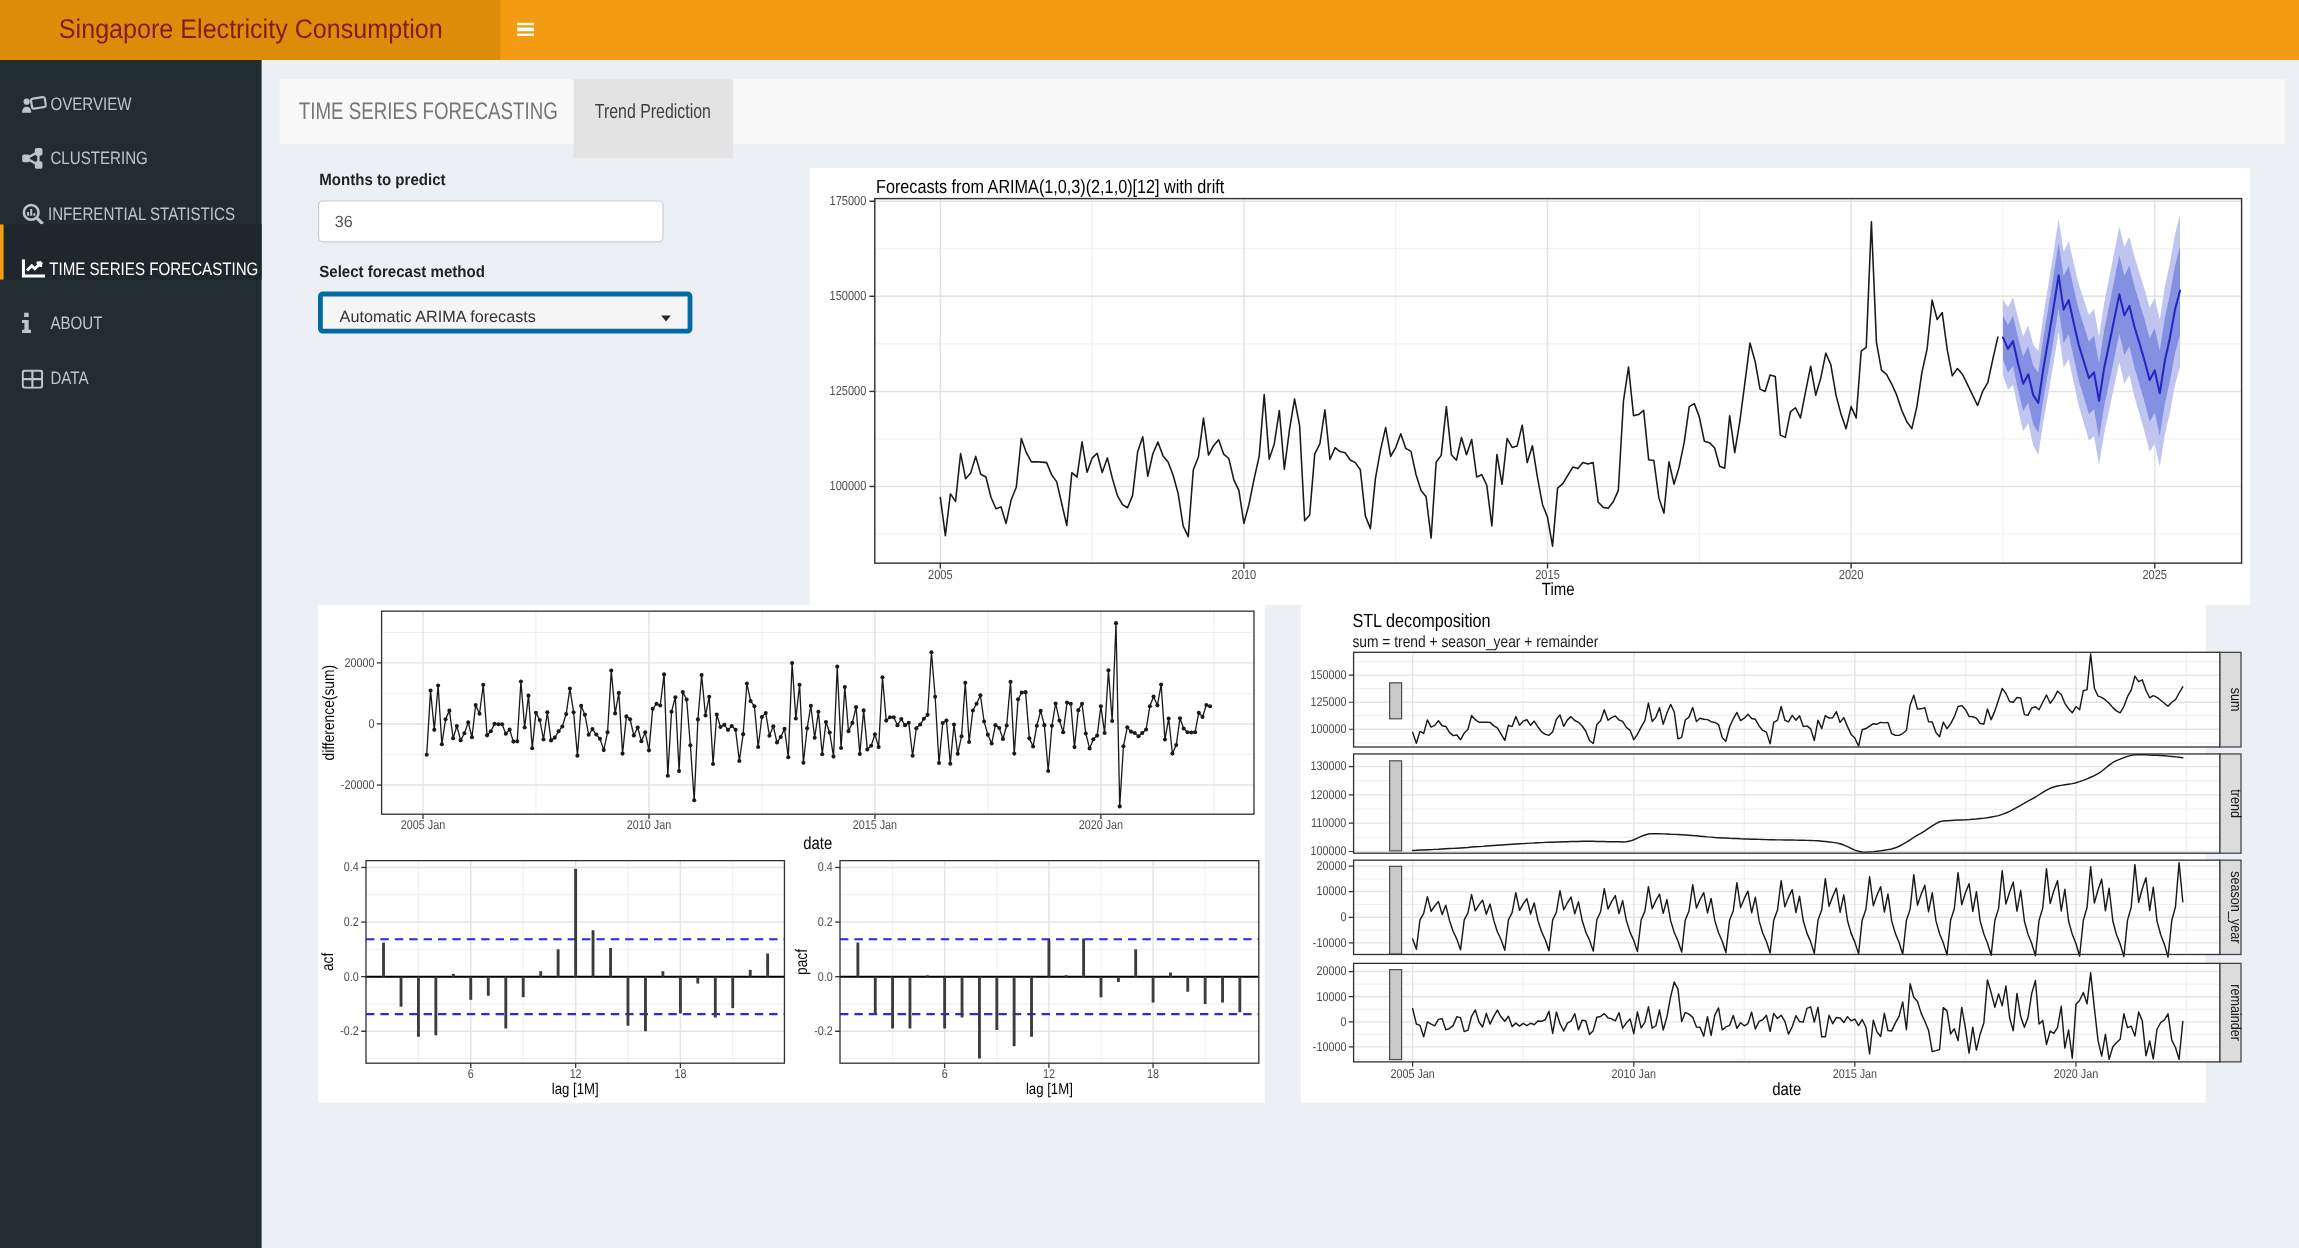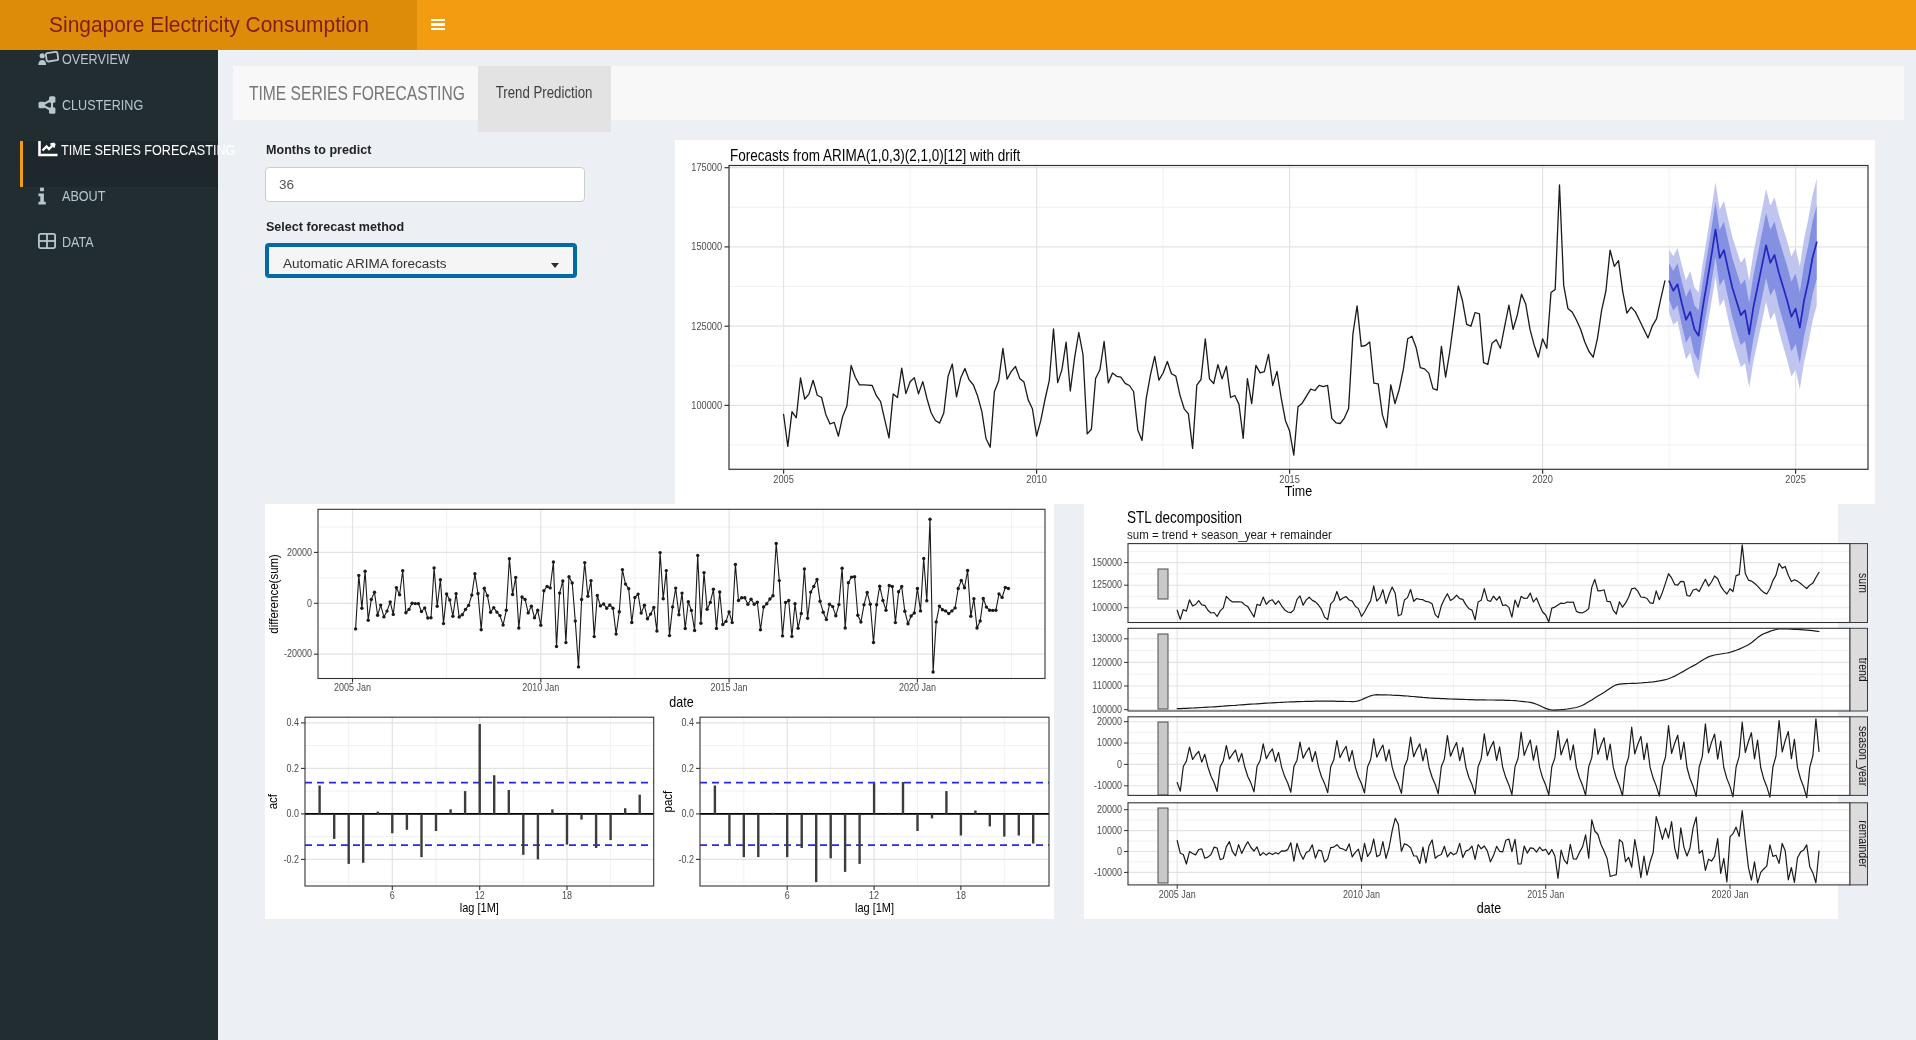--- a/index.html
+++ b/index.html
@@ -2,30 +2,30 @@
 <html><head><meta charset="utf-8"><title>Singapore Electricity Consumption</title>
 <style>
 * { margin:0; padding:0; box-sizing:border-box; }
 html,body { width:1916px; height:1040px; font-family:"Liberation Sans",sans-serif; background:#ecf0f5; overflow:hidden; }
 .header { position:absolute; left:0; top:0; width:1916px; height:50px; background:#f39c12; z-index:5; }
 .logo { position:absolute; left:0; top:0; width:417px; height:50px; background:#dd8c0a; color:#7f1d1d; font-size:22.5px; line-height:50px; text-align:center; }
 .logo span { display:inline-block; transform:scaleX(0.93); transform-origin:50% 50%; }
 .burger { position:absolute; left:431px; top:18.5px; }
 .burger div { width:14px; height:2.4px; background:#fff; margin-bottom:2.3px; }
 .sidebar { position:absolute; left:0; top:50px; width:218px; height:990px; background:#222d32; }
-.mi { position:relative; height:45.7px; color:#b8c7ce; font-size:15px; border-left:3px solid transparent; display:flex; align-items:flex-start;margin-left:20px; }
+.mi { position:relative; height:45.7px; color:#b8c7ce; font-size:15px; border-left:3px solid transparent; display:flex; align-items:flex-end; }
 .mi.active { background:#1e282c; color:#fff; border-left-color:#f39c12; }
 .mico { width:21px; margin-left:15px; display:flex; align-items:center; }
 .mtxt { margin-left:3px; white-space:nowrap; display:inline-block; transform:scaleX(0.84); transform-origin:0 50%; }
 .tabstrip { position:absolute; left:233px; top:66px; width:1671px; height:54px; background:#f8f8f8; }
 .tabtitle { position:absolute; left:16px; top:0; height:54px; line-height:54px; font-size:20px; color:#767676; transform:scaleX(0.78); transform-origin:0 50%; }
 .tab { position:absolute; left:245px; top:0; width:133px; height:66px; line-height:54px; background:#e3e3e3; font-size:17px; color:#3f3f3f; text-align:center; }
 .tab span { display:inline-block; transform:scaleX(0.78); transform-origin:50% 50%; }
 .lbl { position:absolute; font-weight:700; font-size:13.5px; color:#222; transform:scaleX(0.93); transform-origin:0 50%; }
-.inp { position:absolute; left:265px; top:167px; width:320px; height:35px; background:#fff; border:1px solid #ccc; border-radius:4px; font-size:13.5px; color:#555; padding-left:13px; line-height:33px; }
+.inp { position:absolute; left:265px; top:167px; width:288px; height:35px; background:#fff; border:1px solid #ccc; border-radius:4px; font-size:13.5px; color:#555; padding-left:13px; line-height:33px; }
 .sel { position:absolute; left:265px; top:243px; width:312px; height:35px; background:#f5f5f5; border:4px solid #0369a1; border-radius:4px; font-size:13.5px; color:#333; padding-left:14px; line-height:33px; }
 .caret { position:absolute; right:14px; top:15.5px; width:0; height:0; border-left:4.5px solid transparent; border-right:4.5px solid transparent; border-top:5.5px solid #2b2b2b; }
 .box { position:absolute; background:#fff; }
 svg text { font-family:"Liberation Sans",sans-serif; }
 </style></head>
 <body>
 <div class="header">
   <div class="logo"><span>Singapore Electricity Consumption</span></div>
   <div class="burger">
       <div></div>
@@ -55,20 +55,34 @@
             <line x1="14" y1="3.5" x2="14" y2="14.5"></line>
           </g>
           <g fill="#b8c7ce">
             <rect x="0.5" y="5.8" width="6.4" height="6.4" rx="1.5"></rect>
             <rect x="11" y="0.3" width="6.4" height="6.4" rx="1.5"></rect>
             <rect x="11" y="11.3" width="6.4" height="6.4" rx="1.5"></rect>
           </g>
         </svg>
       </span>
       <span class="mtxt">CLUSTERING</span>
+    </div>
+    <div class="mi">
+      <span class="mico">
+        <svg width="19" height="18" viewBox="0 0 19 18">
+          <circle cx="8" cy="8" r="6.1" fill="none" stroke="#b8c7ce" stroke-width="2.1"></circle>
+          <line x1="12.6" y1="12.6" x2="17.6" y2="17.6" stroke="#b8c7ce" stroke-width="2.6"></line>
+          <g stroke="#b8c7ce" stroke-width="1.7">
+            <line x1="5.4" y1="10.8" x2="5.4" y2="7.6"></line>
+            <line x1="8" y1="10.8" x2="8" y2="5.2"></line>
+            <line x1="10.6" y1="10.8" x2="10.6" y2="8.8"></line>
+          </g>
+        </svg>
+      </span>
+      <span class="mtxt">INFERENTIAL STATISTICS</span>
     </div>
     <div class="mi active">
       <span class="mico">
         <svg width="20" height="17" viewBox="0 0 20 17">
           <path d="M1.5 0 V14 H19.5" fill="none" stroke="#ffffff" stroke-width="2.6"></path>
           <path d="M4.5 9.5 L8.5 5.5 L11 8 L16.5 2.5" fill="none" stroke="#ffffff" stroke-width="2.4"></path>
           <path d="M16.5 2.5 l-4 0.8 m4-0.8 l-0.8 4" stroke="#ffffff" stroke-width="2.2"></path>
         </svg>
       </span>
       <span class="mtxt">TIME SERIES FORECASTING</span>

